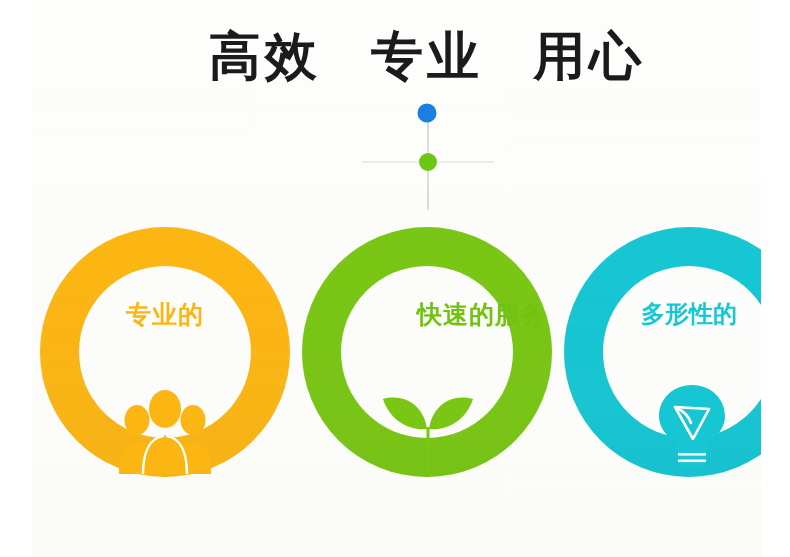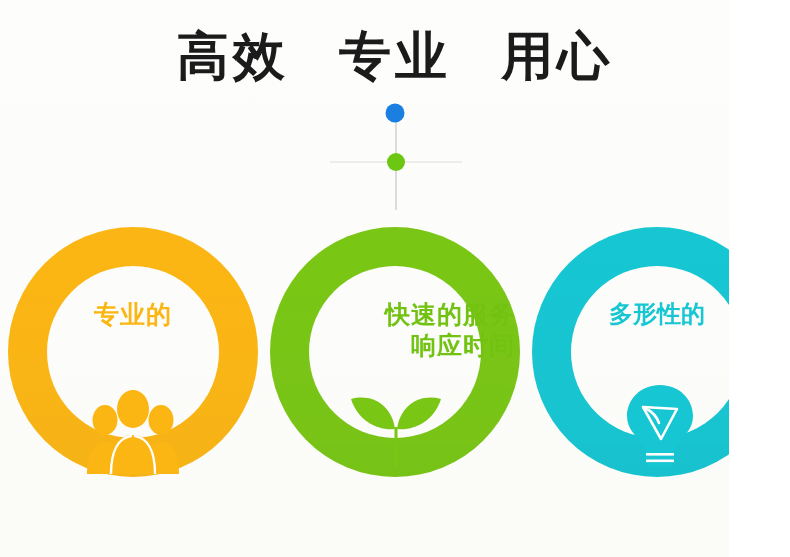--- a/index.html
+++ b/index.html
@@ -12,20 +12,21 @@
     background: #ffffff;
     font-family: "DejaVu Sans", "Liberation Sans", sans-serif;
     overflow: hidden;
   }
   #stage {
     position: relative;
     width: 729px;
     height: 557px;
     background: linear-gradient(180deg,#fdfdfb 0%, #fcfcfa 60%, #fbfbf8 100%);
     overflow: hidden;
+    margin-left: 32px;
   }
 
   
   .heading {
     position: absolute;
     left: 0;
     top: 30px;
     width: 790px;
     text-align: center;
     white-space: nowrap;
@@ -170,21 +171,20 @@
       <rect x="0" y="0" width="790" height="557" fill="#0fa028" mask="url(#ringmask-2)"></rect>
     </g>
   </svg>
 
   <div class="ring-label" id="label-1">
     <span class="l">专业的</span>
   </div>
 
   <div class="ring-label" id="label-2">
     <span class="l">快速的服务</span>
-    <span class="l">响应时间</span>
   </div>
 
   <div class="ring-label" id="label-3">
     <span class="l">多形性的</span>
   </div>
 
   <div class="ring-icon" id="icon-1">
     <svg viewBox="0 0 96 84" width="96" height="84">
 
       <g fill="#fbb614">

